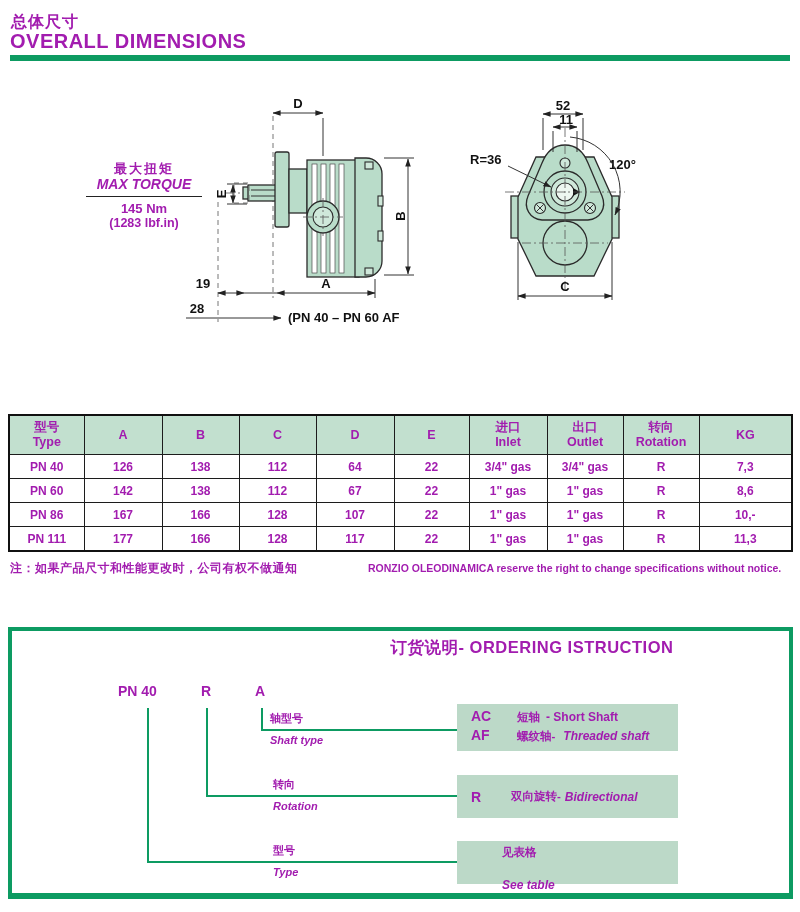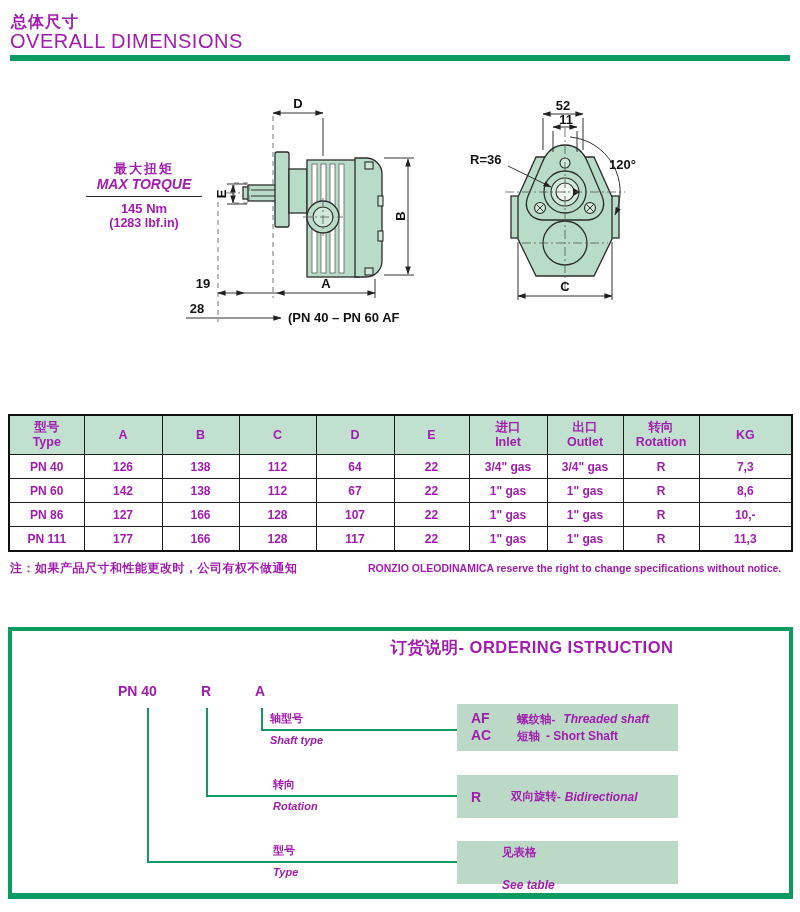--- a/index.html
+++ b/index.html
@@ -1,20 +1,20 @@
 <!DOCTYPE html>
 <html><head>
 <meta charset="utf-8">
 <style>
   html,body{margin:0;padding:0;background:#e8e8e8;}
   #page{position:relative;width:800px;height:912px;background:#ffffff;overflow:hidden;
         font-family:"Liberation Sans","DejaVu Sans",sans-serif;color:#a21caf;}
   
   .hd-zh{position:absolute;left:11px;top:12px;font-size:16px;font-weight:bold;letter-spacing:1px;}
-  .hd-en{position:absolute;left:10px;top:30px;font-size:20px;font-weight:normal;letter-spacing:.5px;}
+  .hd-en{position:absolute;left:10px;top:30px;font-size:20px;font-weight:bold;letter-spacing:.5px;}
   .green-bar{position:absolute;left:10px;top:55px;width:780px;height:6px;background:#0d9b62;}
   
   .mt{position:absolute;left:86px;top:161px;width:116px;text-align:center;line-height:1.18;}
   .mt-zh{font-size:13px;font-weight:bold;letter-spacing:2px;}
   .mt-en{font-size:14px;font-weight:bold;font-style:italic;border-bottom:1.6px solid #222;padding-bottom:3px;}
   .mt-v1{font-size:13px;font-weight:600;margin-top:4px;}
   .mt-v2{font-size:12.5px;font-weight:600;}
   
   .draw{position:absolute;left:0;top:95px;width:800px;height:240px;}
   .ol{fill:#b9dcc9;stroke:#2b2b2b;stroke-width:1.3;}
@@ -243,21 +243,21 @@
           <td>112</td>
           <td>67</td>
           <td>22</td>
           <td>1" gas</td>
           <td>1" gas</td>
           <td>R</td>
           <td>8,6</td>
       </tr>
       <tr>
         <td>PN 86</td>
-          <td>127</td>
+          <td>167</td>
           <td>166</td>
           <td>128</td>
           <td>107</td>
           <td>22</td>
           <td>1" gas</td>
           <td>1" gas</td>
           <td>R</td>
           <td>10,-</td>
       </tr>
       <tr>
@@ -293,30 +293,30 @@
     <div class="gline" style="left:249px;top:98px;width:196px;height:2px;"></div>
 
     <div class="bl-zh" style="left:258px;top:80px;">轴型号</div>
     <div class="bl-en" style="left:258px;top:103px;text-align:right;">Shaft type</div>
     <div class="bl-zh" style="left:261px;top:146px;">转向</div>
     <div class="bl-en" style="left:261px;top:169px;">Rotation</div>
     <div class="bl-zh" style="left:261px;top:212px;">型号</div>
     <div class="bl-en" style="left:261px;top:235px;">Type</div>
 
     <div class="gbox" style="top:73px;height:47px;padding:4px 4px 4px 14px;">
+      <div class="gb-row">
+        <span class="gb-code">AC</span>
+        <span class="gb-zh" style="margin-right:6px;">短轴</span>
+        <span class="gb-en">- Short Shaft</span>
+      </div>
       <div class="gb-row" style="margin-top:2px;">
         <span class="gb-code">AF</span>
         <span class="gb-zh" style="margin-right:8px;">螺纹轴-</span>
         <span class="gb-en it">Threaded shaft</span>
       </div>
-      <div class="gb-row">
-        <span class="gb-code">AC</span>
-        <span class="gb-zh" style="margin-right:6px;">短轴</span>
-        <span class="gb-en">- Short Shaft</span>
-      </div>
     </div>
 
     <div class="gbox" style="top:144px;height:43px;display:flex;align-items:center;padding-left:14px;">
       <span class="gb-code" style="width:40px;">R</span>
       <span class="gb-zh" style="margin-right:4px;">双向旋转-</span>
       <span class="gb-en it">Bidirectional</span>
     </div>
 
     <div class="gbox" style="top:210px;height:43px;padding:4px 12px 4px 45px;">
       <div class="gb-zh">见表格</div>

